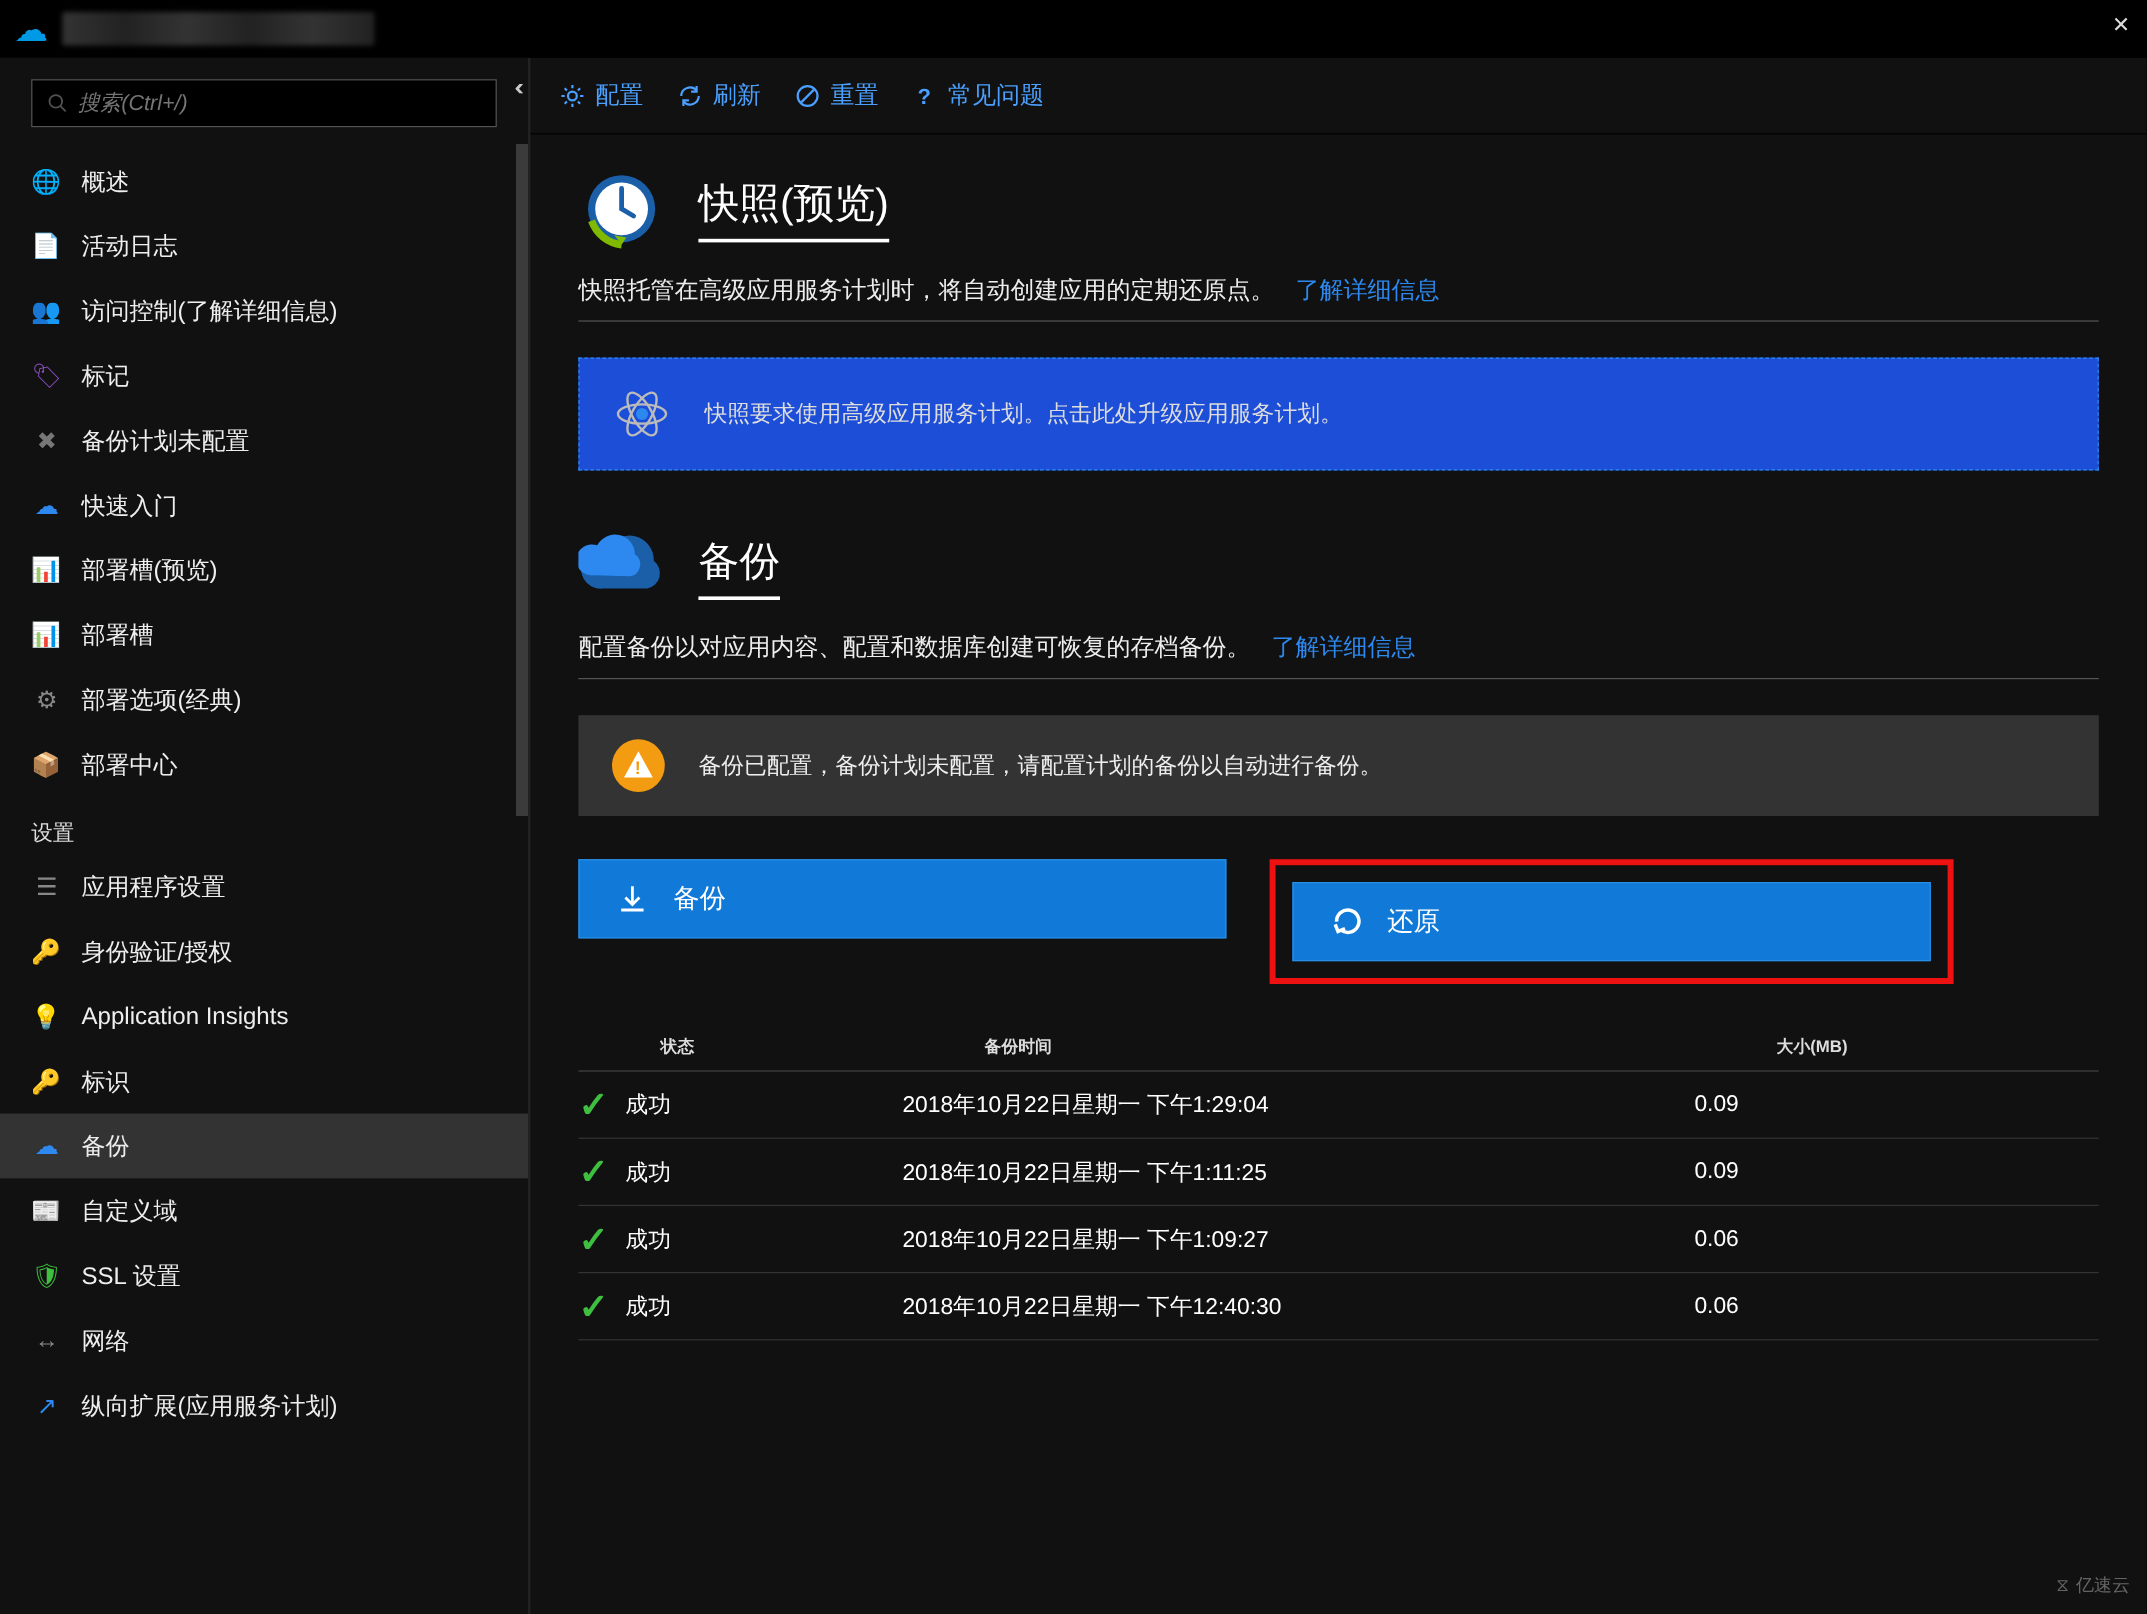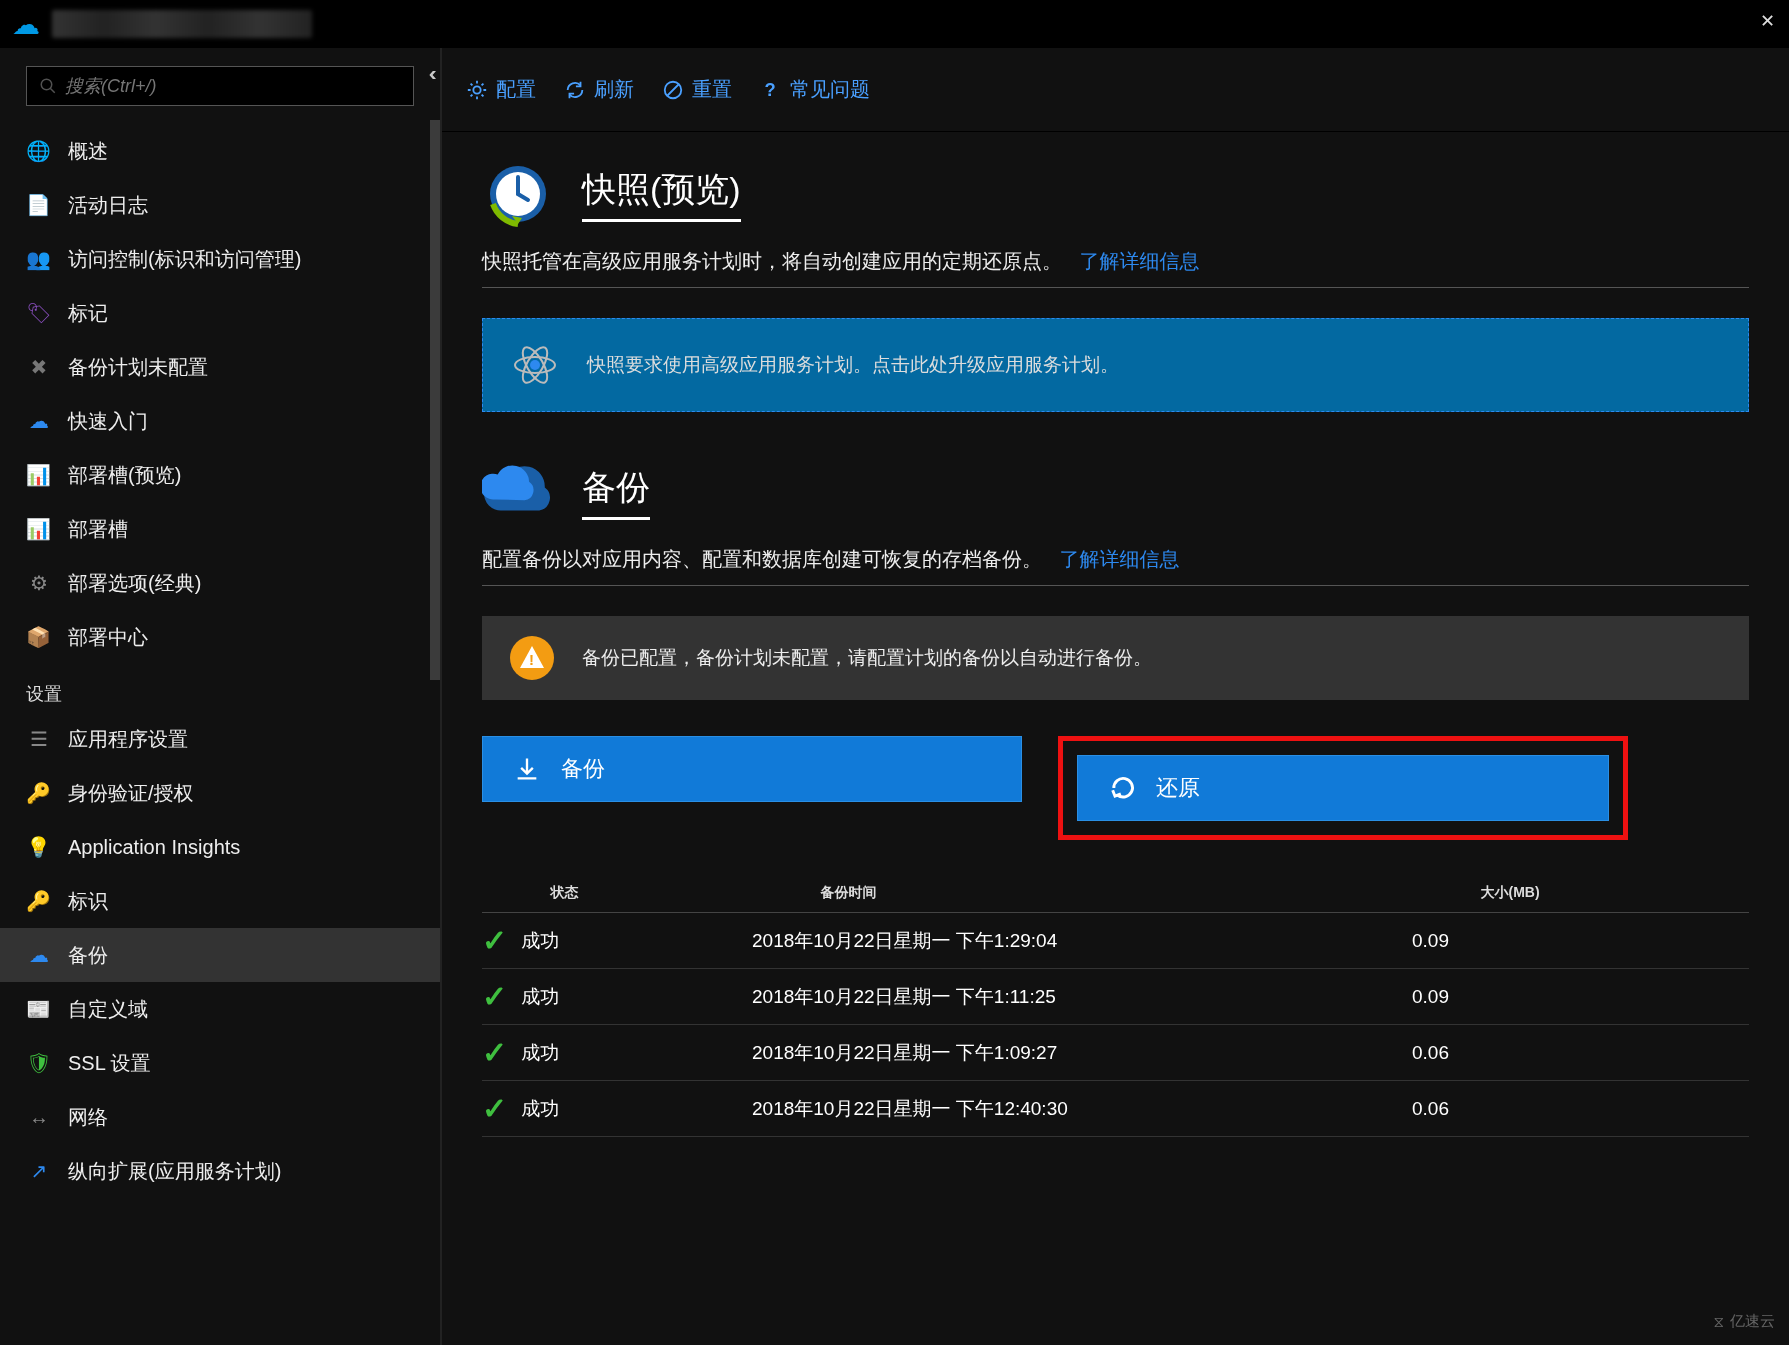--- a/index.html
+++ b/index.html
@@ -15,31 +15,31 @@
 .search-box svg { width: 18px; height: 18px; margin-right: 8px; opacity: .6; }
 .search-box input { flex: 1; background: transparent; border: 0; outline: none; color: #fef9c3; font-style: italic; font-size: 18px; }
 .collapse-chevrons { position: absolute; right: 10px; top: 14px; color: #ccc; font-size: 20px; letter-spacing: -8px; }
 .nav { overflow-y: auto; }
 .nav-section { padding: 18px 26px 6px; font-size: 18px; color: #ddd; font-weight: 400; }
 .nav-item { display: flex; align-items: center; height: 54px; padding: 0 26px; font-size: 20px; color: #eee; cursor: pointer; gap: 16px; }
 .nav-item.active { background: #333; }
 .nav-item .icon { width: 26px; height: 26px; display: inline-flex; justify-content: center; align-items: center; font-size: 20px; }
 .scroll-indicator { position: absolute; top: 72px; right: 0; width: 10px; height: 560px; background: #3b3b3b; }
 .main { flex: 1; background: #111; display: flex; flex-direction: column; border-left: 2px solid #222; }
-.toolbar { height: 84px; display: flex; align-items: center; padding: 0 24px; gap: 28px; border-bottom: 1px solid #000; }
+.toolbar { height: 64px; display: flex; align-items: center; padding: 0 24px; gap: 28px; border-bottom: 1px solid #000; }
 .toolbar a { display: inline-flex; align-items: center; gap: 8px; color: #4aa0ff; font-size: 20px; text-decoration: none; cursor: pointer; }
 .toolbar a svg { width: 22px; height: 22px; }
 .content { flex: 1; overflow-y: auto; padding: 26px 40px; }
 .section-head { display: flex; align-items: center; gap: 28px; margin-bottom: 18px; }
 .section-head .big-icon { width: 72px; height: 72px; display: flex; align-items: center; justify-content: center; }
 .section-head h2 { font-size: 34px; font-weight: 400; padding-bottom: 6px; border-bottom: 3px solid #fff; display: inline-block; }
 .desc-line { font-size: 20px; color: #eee; margin-bottom: 12px; }
 .desc-line a { color: #2d89ef; margin-left: 12px; text-decoration: none; cursor: pointer; }
 .hr { border: 0; border-top: 1px solid #555; margin-bottom: 30px; }
-.callout { border: 1px dashed #2d89ef; background: #0369a1; padding: 22px 28px; display: flex; align-items: center; gap: 28px; font-size: 19px; color: #ddd; margin-bottom: 44px; }
+.callout { border: 1px dashed #2d89ef; background: #1d4ed8; padding: 22px 28px; display: flex; align-items: center; gap: 28px; font-size: 19px; color: #ddd; margin-bottom: 44px; }
 .callout .c-icon { width: 48px; height: 48px; display: flex; align-items: center; justify-content: center; }
 .warn-box { background: #333; padding: 20px 28px; display: flex; align-items: center; gap: 28px; font-size: 19px; color: #eee; margin-bottom: 36px; }
 .warn-box .w-icon { width: 44px; height: 44px; border-radius: 50%; background: #f39c12; display: flex; align-items: center; justify-content: center; font-size: 24px; font-weight: 700; color: #fff; position: relative; }
 .btn-row { display: flex; gap: 36px; margin-bottom: 40px; }
 .big-btn { flex: 1; max-width: 540px; height: 66px; background: #117ad8; border: 1px solid #2a8fe4; display: flex; align-items: center; padding: 0 30px; gap: 20px; font-size: 22px; color: #fff; cursor: pointer; }
 .big-btn svg { width: 28px; height: 28px; }
 .restore-wrap { border: 5px solid #e11; padding: 14px; display: inline-block; }
 .tbl-head { display: flex; padding: 4px 0 10px; font-size: 14px; color: #ddd; font-weight: 600; border-bottom: 1px solid #444; justify-content: center; }
 .col-status { width: 270px; }
 .col-time { width: 660px; }
@@ -75,21 +75,21 @@
         <div class="nav-item">
           <span class="icon" style="color: rgb(45, 137, 239);">🌐</span>
           <span>概述</span>
         </div>
         <div class="nav-item">
           <span class="icon" style="color: rgb(45, 137, 239);">📄</span>
           <span>活动日志</span>
         </div>
         <div class="nav-item">
           <span class="icon" style="color: rgb(45, 137, 239);">👥</span>
-          <span>访问控制(标识和访问管理)</span>
+          <span>访问控制(了解详细信息)</span>
         </div>
         <div class="nav-item">
           <span class="icon" style="color: rgb(138, 79, 191);">🏷</span>
           <span>标记</span>
         </div>
         <div class="nav-item">
           <span class="icon" style="color: rgb(119, 119, 119);">✖</span>
           <span>备份计划未配置</span>
         </div>
         <div class="nav-item">

